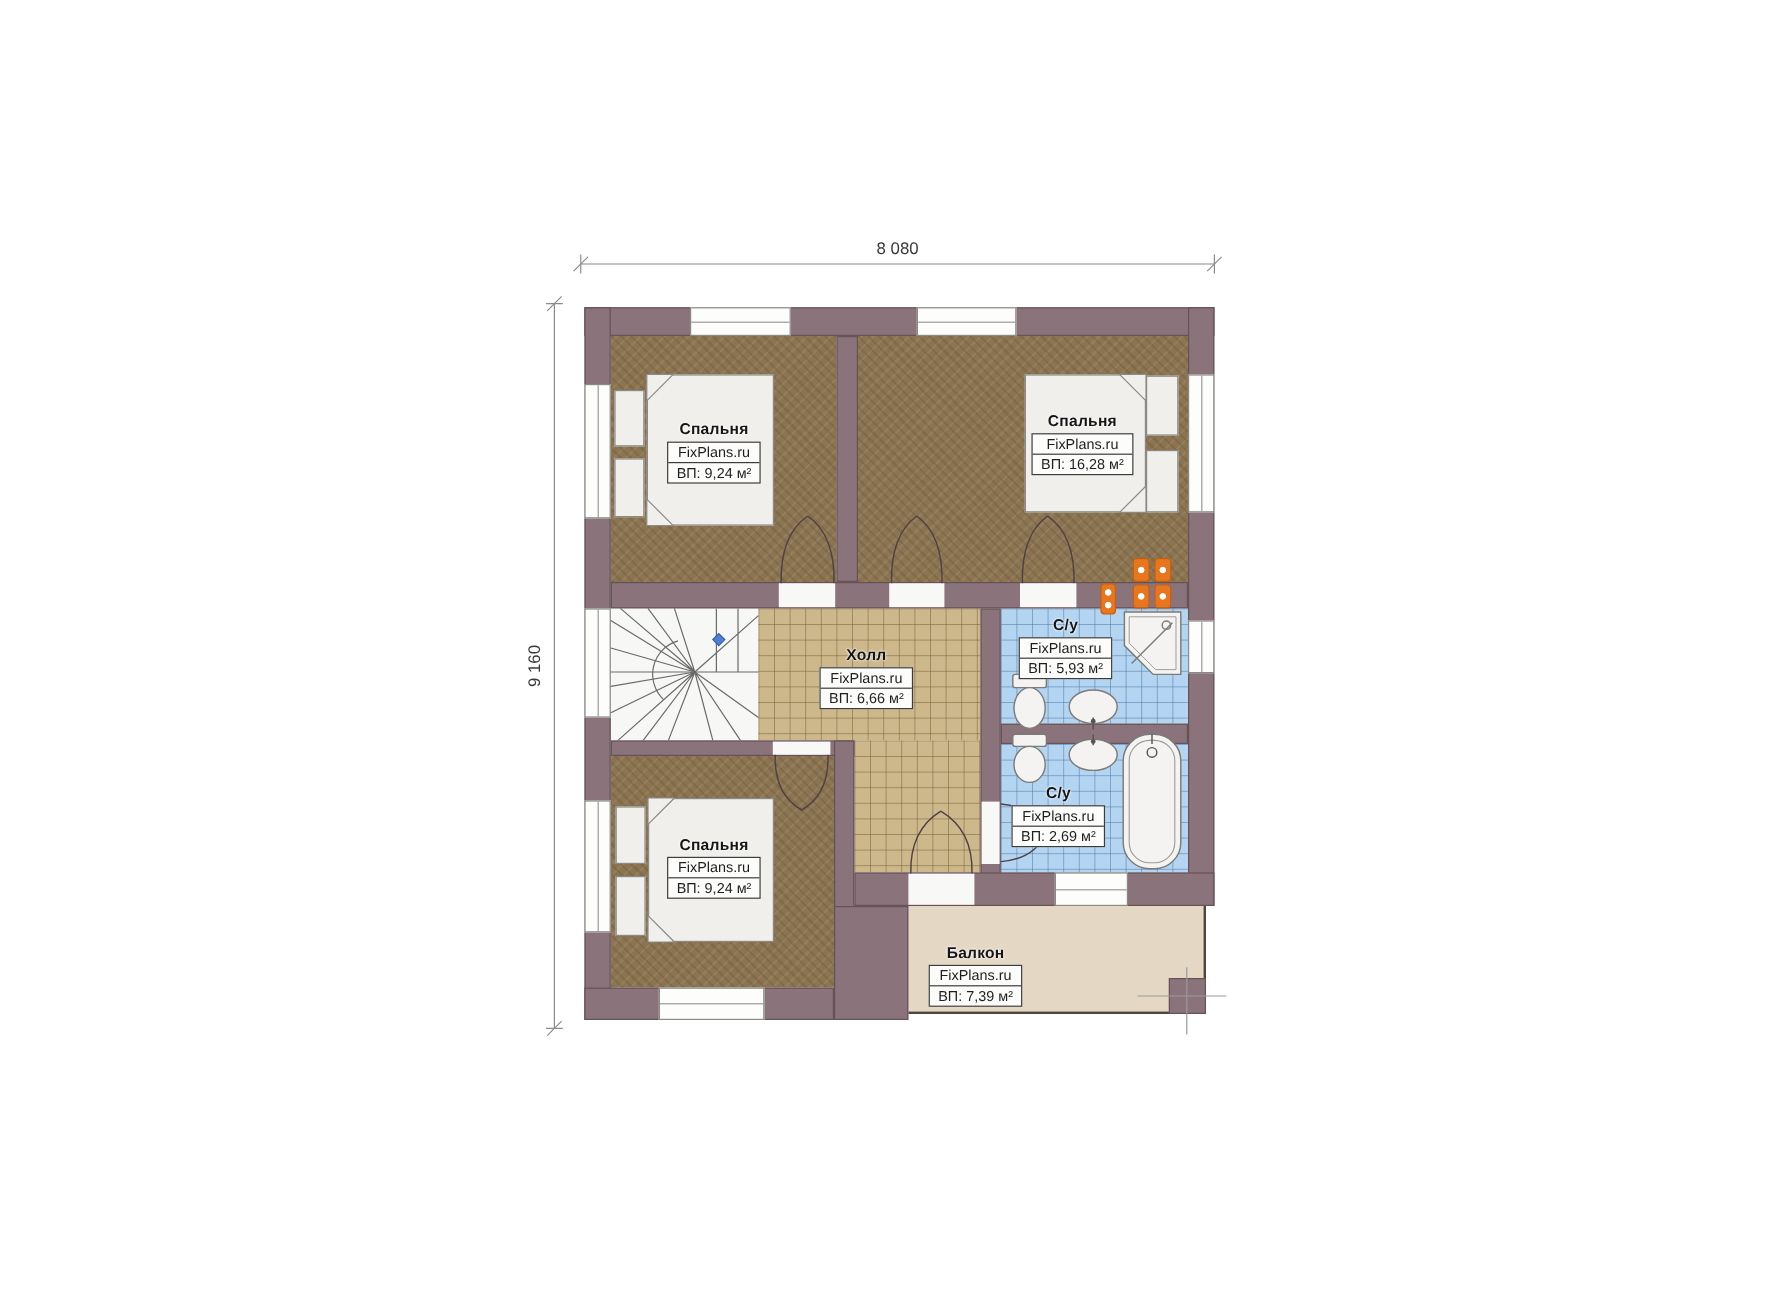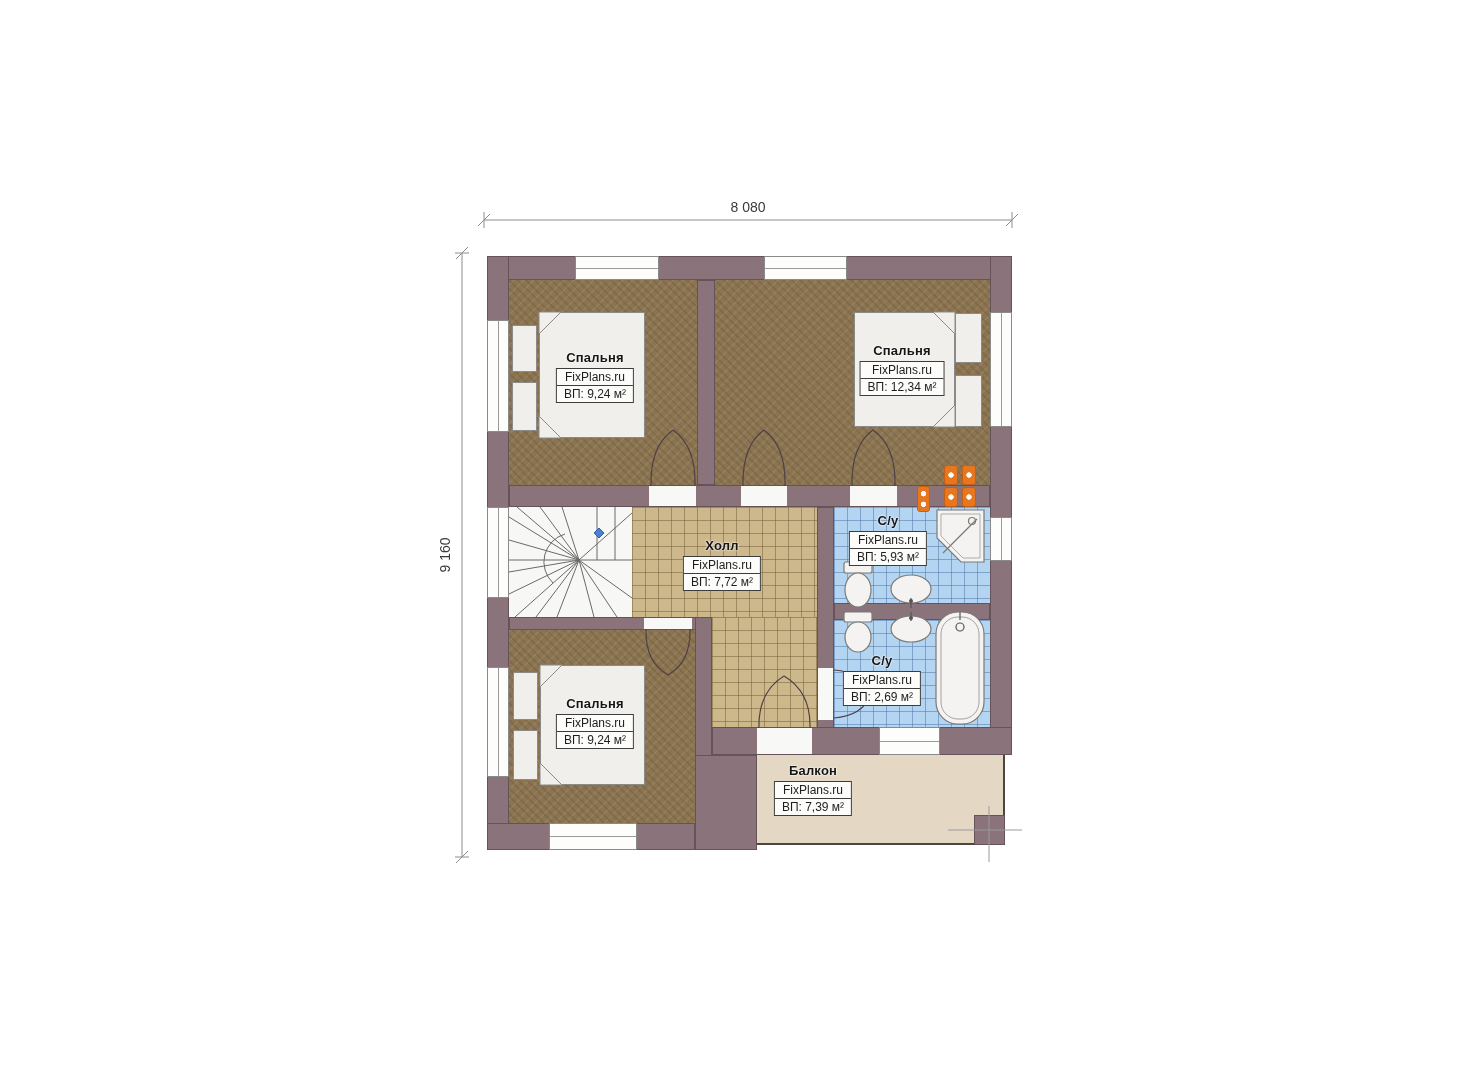--- a/index.html
+++ b/index.html
@@ -192,29 +192,29 @@
     <div class="wm-box">
       <div class="row">FixPlans.ru</div>
       <div class="row">ВП: 9,24 м²</div>
     </div>
   </div>
 
   <div class="room-label" style="left:890px;top:343px;">
     <div class="room-name">Спальня</div>
     <div class="wm-box">
       <div class="row">FixPlans.ru</div>
-      <div class="row">ВП: 12,34 м²</div>
+      <div class="row">ВП: 16,28 м²</div>
     </div>
   </div>
 
   <div class="room-label" style="left:710px;top:538px;">
     <div class="room-name">Холл</div>
     <div class="wm-box">
       <div class="row">FixPlans.ru</div>
-      <div class="row">ВП: 7,72 м²</div>
+      <div class="row">ВП: 6,66 м²</div>
     </div>
   </div>
 
   <div class="room-label" style="left:876px;top:513px;">
     <div class="room-name">С/у</div>
     <div class="wm-box">
       <div class="row">FixPlans.ru</div>
       <div class="row">ВП: 5,93 м²</div>
     </div>
   </div>
@@ -228,21 +228,21 @@
   </div>
 
   <div class="room-label" style="left:583px;top:696px;">
     <div class="room-name">Спальня</div>
     <div class="wm-box">
       <div class="row">FixPlans.ru</div>
       <div class="row">ВП: 9,24 м²</div>
     </div>
   </div>
 
-  <div class="room-label" style="left:801px;top:763px;">
+  <div class="room-label" style="left:801px;top:786px;">
     <div class="room-name">Балкон</div>
     <div class="wm-box">
       <div class="row">FixPlans.ru</div>
       <div class="row">ВП: 7,39 м²</div>
     </div>
   </div>
 
 </div>
 
 </body></html>

